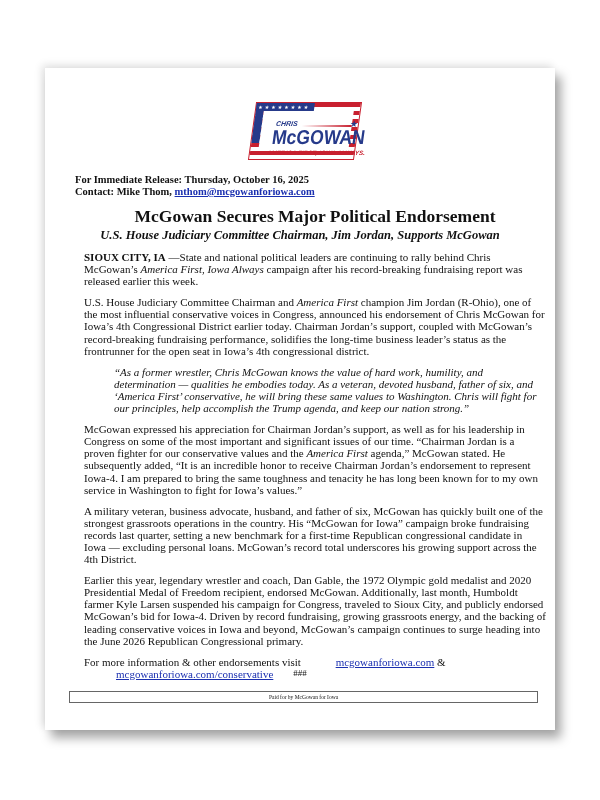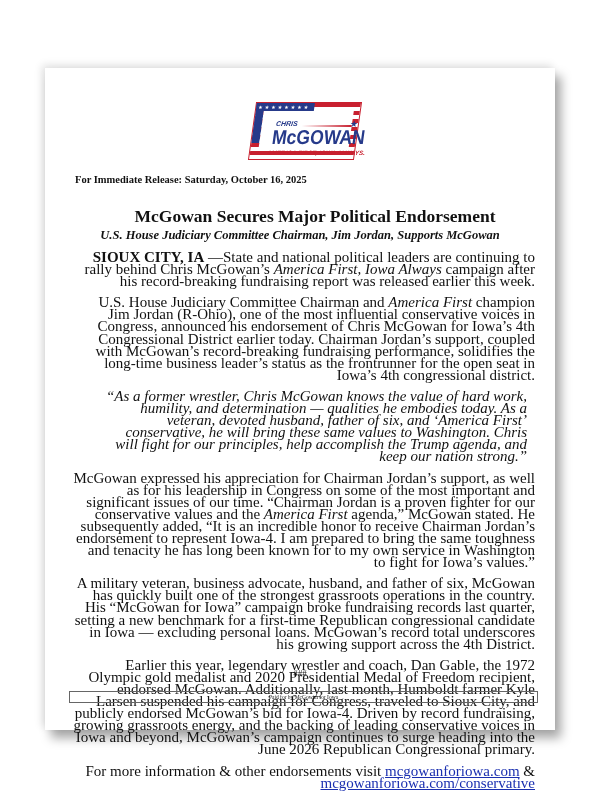--- a/index.html
+++ b/index.html
@@ -53,26 +53,26 @@
   .meta a { color: #1a2fb0; text-decoration: underline; }
   .title {
     position: absolute; left: 0; width: 540px; top: 138px; text-align: center;
     font-weight: bold; font-size: 17.5px;
   }
   .subtitle {
     position: absolute; left: 0; width: 510px; top: 160px; text-align: center;
     font-weight: bold; font-style: italic; font-size: 12.5px;
   }
   .body {
-    position: absolute; left: 28px; top: 183px; width: 462px; font-size: 15px; line-height: 12.1px; text-align: right;
+    position: absolute; left: 39px; top: 183px; width: 462px; font-size: 11px; line-height: 12.1px;
   }
   .body p { margin: 0 0 9px 0; }
   .quote { margin: 0 0 9px 0; padding-left: 30px; padding-right: 8px; font-style: italic; }
   .attribution { font-style: normal; padding-left: 119px; display: block; }
-  .links a { color: #1a2fb0; text-decoration: underline; }
+  .links a { color: #1a2fb0; text-decoration: underline; margin-left: 32px; }
   .endmark { position: absolute; left: 0; width: 510px; top: 600px; text-align: center; font-size: 9px; }
   .paidfor {
     position: absolute; left: 24px; top: 623px; width: 467px; height: 10px; border: 1px solid #666;
     text-align: center; font-size: 5.5px; line-height: 10px;
   }
 </style>
 </head>
 <body>
 
 <div class="page">
@@ -85,21 +85,22 @@
         <span class="logo-chris">CHRIS</span>
         <div class="logo-swoosh"></div>
         <span class="logo-star">★</span>
         <span class="logo-name">McGOWAN</span>
         <span class="logo-tag">AMERICA FIRST, IOWA ALWAYS.</span>
       </div>
     </div>
   </div>
 
   <div class="meta">
-    <div>For Immediate Release: Saturday, October 16, 2025</div>
+    <div>For Immediate Release: Thursday, October 16, 2025</div>
+    <div><span>Contact: Mike Thom, </span><a>mthom@mcgowanforiowa.com</a></div>
   </div>
 
   <div class="title">McGowan Secures Major Political Endorsement</div>
   <div class="subtitle">U.S. House Judiciary Committee Chairman, Jim Jordan, Supports McGowan</div>
 
   <div class="body">
     <p><b>SIOUX CITY, IA</b><span> —State and national political leaders are continuing to rally behind Chris McGowan’s </span><i>America First, Iowa Always</i><span> campaign after his record-breaking fundraising report was released earlier this week.</span></p>
 
     <p><span>U.S. House Judiciary Committee Chairman and </span><i>America First</i><span> champion Jim Jordan (R-Ohio), one of the most influential conservative voices in Congress, announced his endorsement of Chris McGowan for Iowa’s 4th Congressional District earlier today. Chairman Jordan’s support, coupled with McGowan’s record-breaking fundraising performance, solidifies the long-time business leader’s status as the frontrunner for the open seat in Iowa’s 4th congressional district.</span></p>
 

